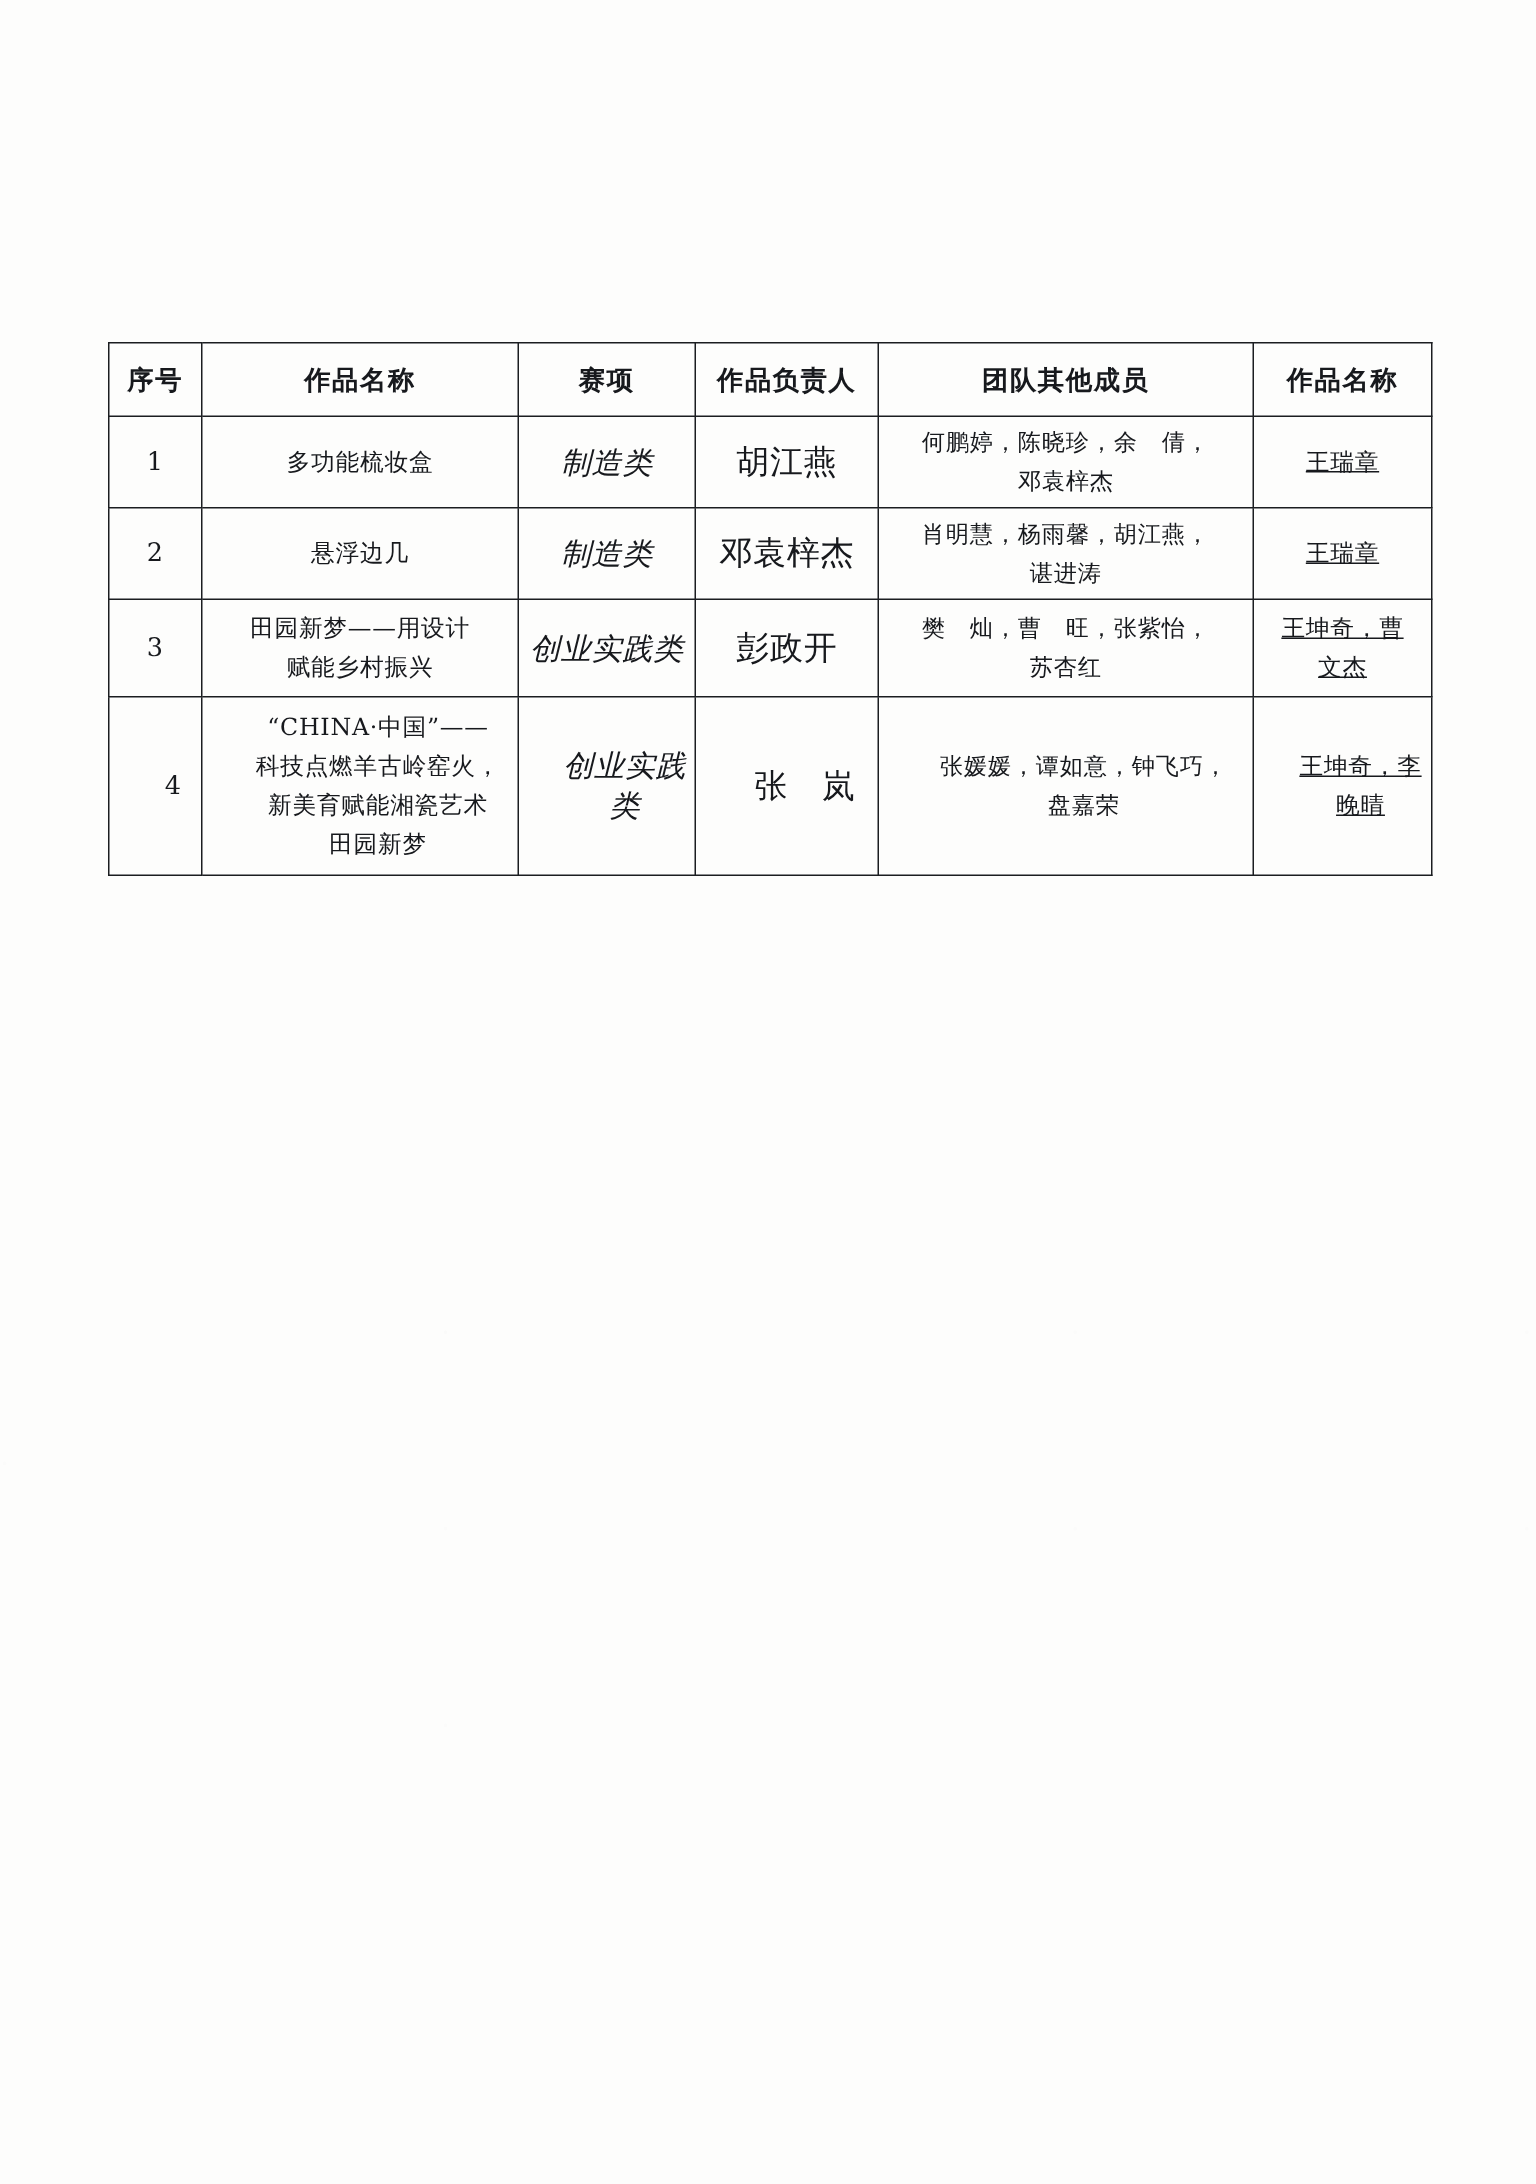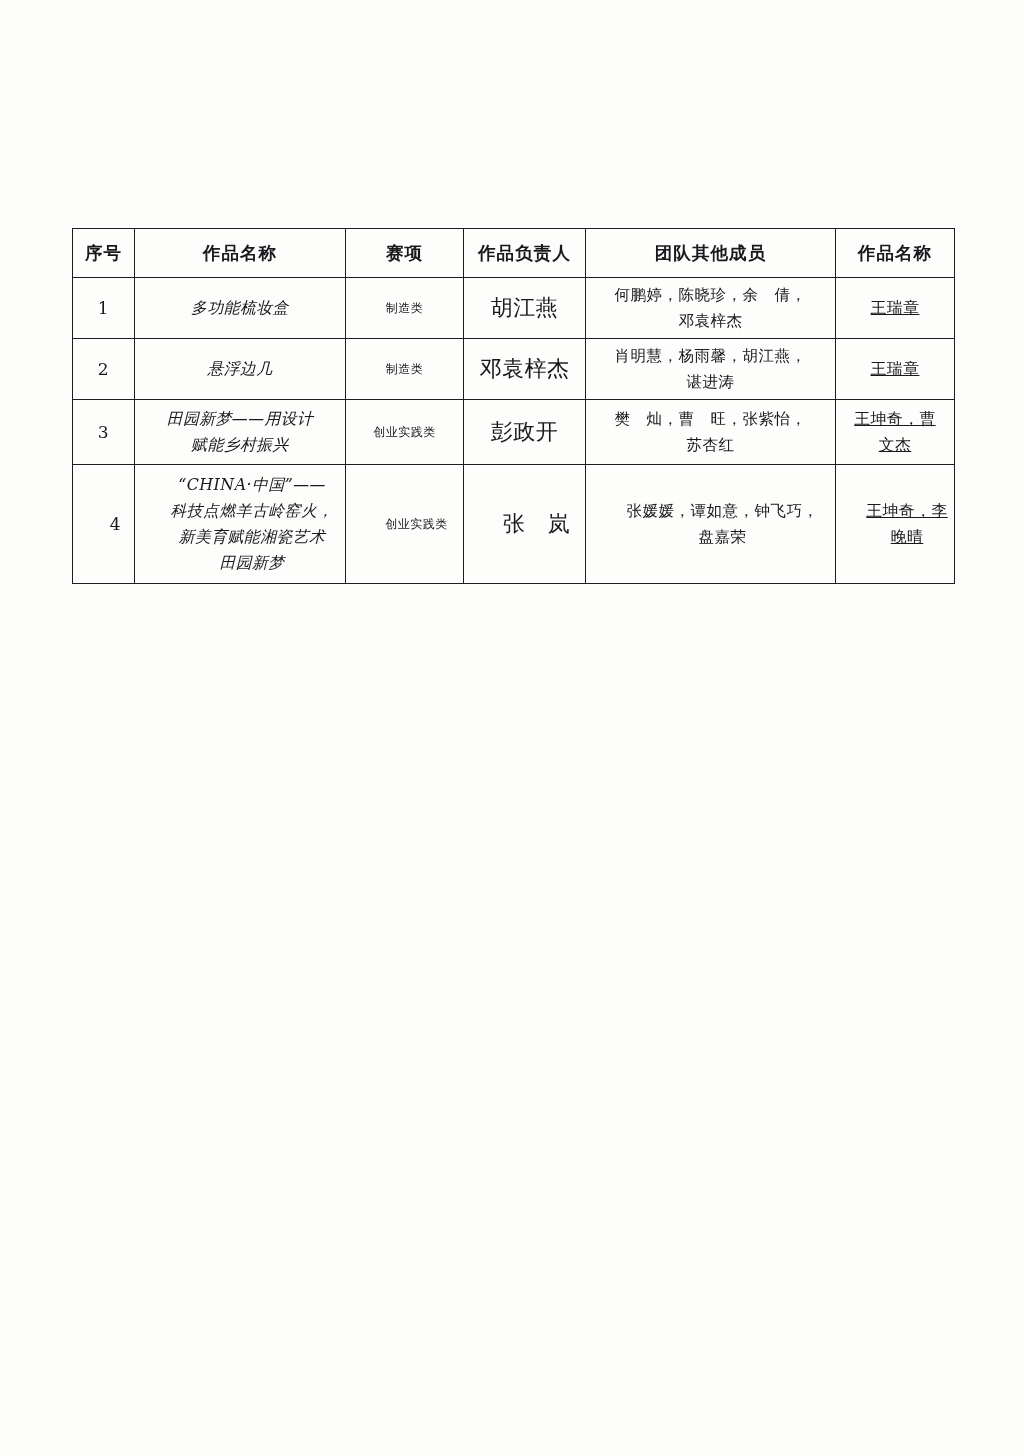--- a/index.html
+++ b/index.html
@@ -103,38 +103,37 @@
     font-family: "Liberation Serif", "DejaVu Serif", serif;
     font-size: 17px;
   }
 
   
   .cell-name {
     text-align: left;
     padding-left: 12px;
     line-height: 26px;
     font-size: 15.8px;
-    font-style: italic;
   }
   .cell-name .nm-line { display: block; white-space: nowrap; }
 
   .cell-team {
     line-height: 26px;
     font-size: 15.5px;
   }
   .cell-team .tm-line { display: block; }
 
   .cell-tutor {
     line-height: 26px;
     font-size: 15.8px;
     text-decoration: underline;
   }
   .cell-tutor .tt-line { display: block; }
 
-  .cell-cat   { font-size: 12px; }
+  .cell-cat   { font-size: 20px; font-style: italic; }
   .cell-leader{ font-size: 22px; }
 
   
   .spaced { letter-spacing: 0.5px; }
 </style>
 </head>
 <body>
 
 <div class="page">
   <div class="scan-noise"></div>

